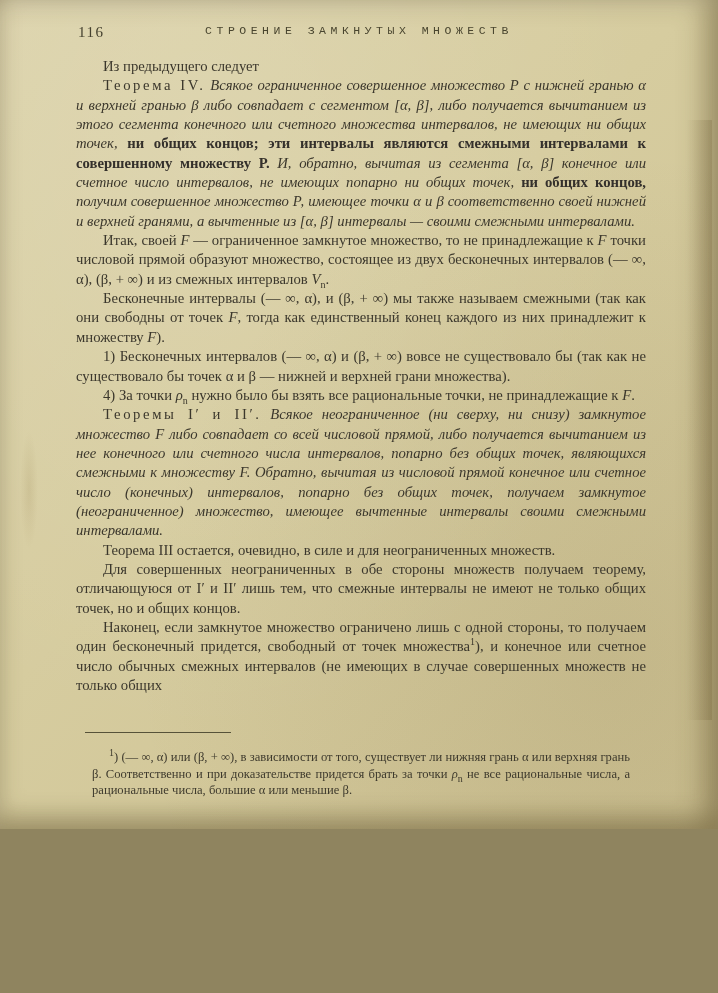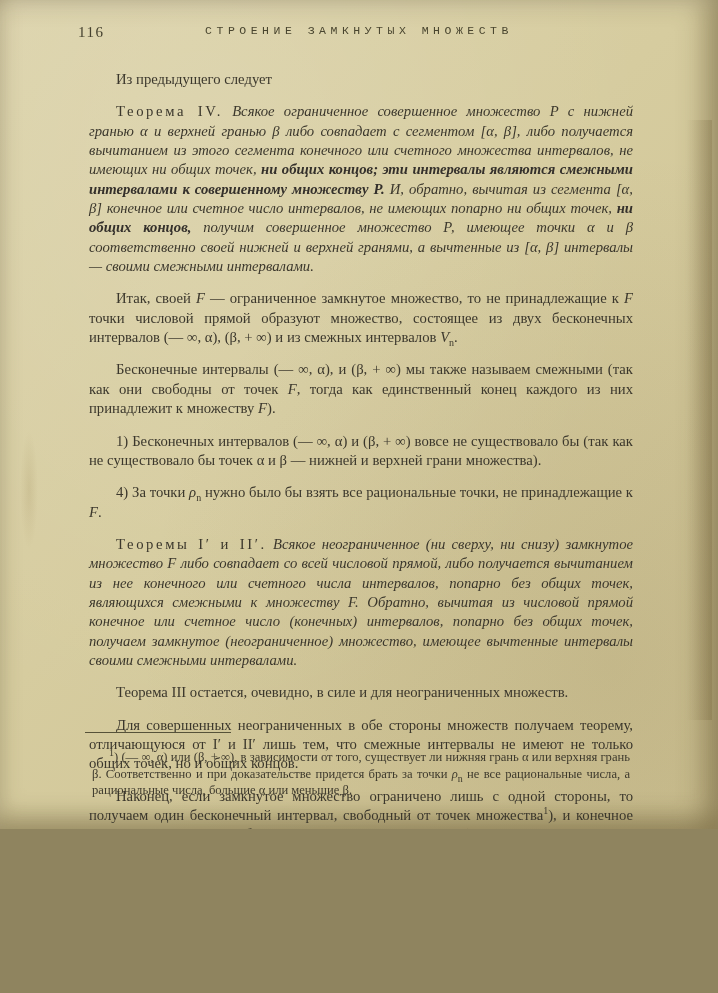--- a/index.html
+++ b/index.html
@@ -26,23 +26,23 @@
   }
   .running-header{
     width:100%;text-align:center;
     font-size:11.5px;letter-spacing:4.5px;color:#49452f;font-family:Liberation Mono, monospace;
   }
   .text-block{
     position:absolute;top:57px;left:76px;width:570px;
     font-size:14.7px;line-height:19.35px;text-align:justify;
     text-rendering:optimizeLegibility;
   }
-  .text-block p{margin:13px;text-indent:27px;}
+  .text-block p{margin:0;text-indent:27px;}
   .seg-i{font-style:italic;}
-  .seg-b{font-style:italic;font-weight:bold;color:#34302b;}
+  .seg-b{font-weight:bold;color:#34302b;}
   .seg-sp{letter-spacing:2.6px;}
   sub{font-size:10px;line-height:0;}
   sup{font-size:10px;line-height:0;}
   .footnote{
     position:absolute;left:76px;bottom:14px;width:570px;
     font-size:12.6px;line-height:16.6px;text-align:justify;color:#3e3a2d;
   }
   .footnote-rule{
     width:146px;height:0;border-top:1px solid #565239;
     margin:0 0 6px 9px;
@@ -68,20 +68,20 @@
   <div class="text-block">
       <p><span>Из предыдущего следует</span></p>
       <p><span class="seg-sp">Теорема IV.</span><span class="seg-i"> Всякое ограниченное совершенное множество Р с нижней гранью α и верхней гранью β либо совпадает с сегментом [α, β], либо получается вычитанием из этого сегмента конечного или счетного множества интервалов, не имеющих ни общих точек, </span><span class="seg-b">ни общих концов;</span><span class="seg-b"> эти интервалы являются смежными интервалами к совершенному множеству Р.</span><span class="seg-i"> И, обратно, вычитая из сегмента [α, β] конечное или счетное число интервалов, не имеющих попарно ни общих точек, </span><span class="seg-b">ни общих концов,</span><span class="seg-i"> получим совершенное множество Р, имеющее точки α и β соответственно своей нижней и верхней гранями, а вычтенные из [α, β] интервалы — своими смежными интервалами.</span></p>
       <p><span>Итак, своей </span><span class="seg-i">F</span><span> — ограниченное замкнутое множество, то не принадлежащие к </span><span class="seg-i">F</span><span> точки числовой прямой образуют множество, состоящее из двух бесконечных интервалов (— ∞, α), (β, + ∞) и из смежных интервалов </span><span class="seg-i">V</span><sub>n</sub><span>.</span></p>
       <p><span>Бесконечные интервалы (— ∞, α), и (β, + ∞) мы также называем смежными (так как они свободны от точек </span><span class="seg-i">F</span><span>, тогда как единственный конец каждого из них принадлежит к множеству </span><span class="seg-i">F</span><span>).</span></p>
       <p><span>1) Бесконечных интервалов (— ∞, α) и (β, + ∞) вовсе не существовало бы (так как не существовало бы точек α и β — нижней и верхней грани множества).</span></p>
       <p><span>4) За точки </span><span class="seg-i">ρ</span><sub>n</sub><span> нужно было бы взять все рациональные точки, не принадлежащие к </span><span class="seg-i">F</span><span>.</span></p>
       <p><span class="seg-sp">Теоремы I′ и II′.</span><span class="seg-i"> Всякое неограниченное (ни сверху, ни снизу) замкнутое множество F либо совпадает со всей числовой прямой, либо получается вычитанием из нее конечного или счетного числа интервалов, попарно без общих точек, являющихся смежными к множеству F. Обратно, вычитая из числовой прямой конечное или счетное число (конечных) интервалов, попарно без общих точек, получаем замкнутое (неограниченное) множество, имеющее вычтенные интервалы своими смежными интервалами.</span></p>
       <p><span>Теорема III остается, очевидно, в силе и для неограниченных множеств.</span></p>
       <p><span>Для совершенных неограниченных в обе стороны множеств получаем теорему, отличающуюся от I′ и II′ лишь тем, что смежные интервалы не имеют не только общих точек, но и общих концов.</span></p>
-      <p><span>Наконец, если замкнутое множество ограничено лишь с одной стороны, то получаем один бесконечный интервал, свободный от точек множества</span><sup>1</sup><span>), и конечное или счетное число обычных смежных интервалов (не имеющих в случае совершенных множеств не только общих</span></p>
+      <p><span>Наконец, если замкнутое множество ограничено лишь с одной стороны, то получаем один бесконечный придется, свободный от точек множества</span><sup>1</sup><span>), и конечное или счетное число обычных смежных интервалов (не имеющих в случае совершенных множеств не только общих</span></p>
     </div>
 
   <div class="footnote">
     <div class="footnote-rule"></div>
     <p><sup>1</sup><span>) (— ∞, α) или (β, + ∞), в зависимости от того, существует ли нижняя грань α или верхняя грань β. Соответственно и при доказательстве придется брать за точки </span><span class="seg-i">ρ</span><sub>n</sub><span> не все рациональные числа, а рациональные числа, большие α или меньшие β.</span></p>
   </div>
 </div>
 
 </body></html>

